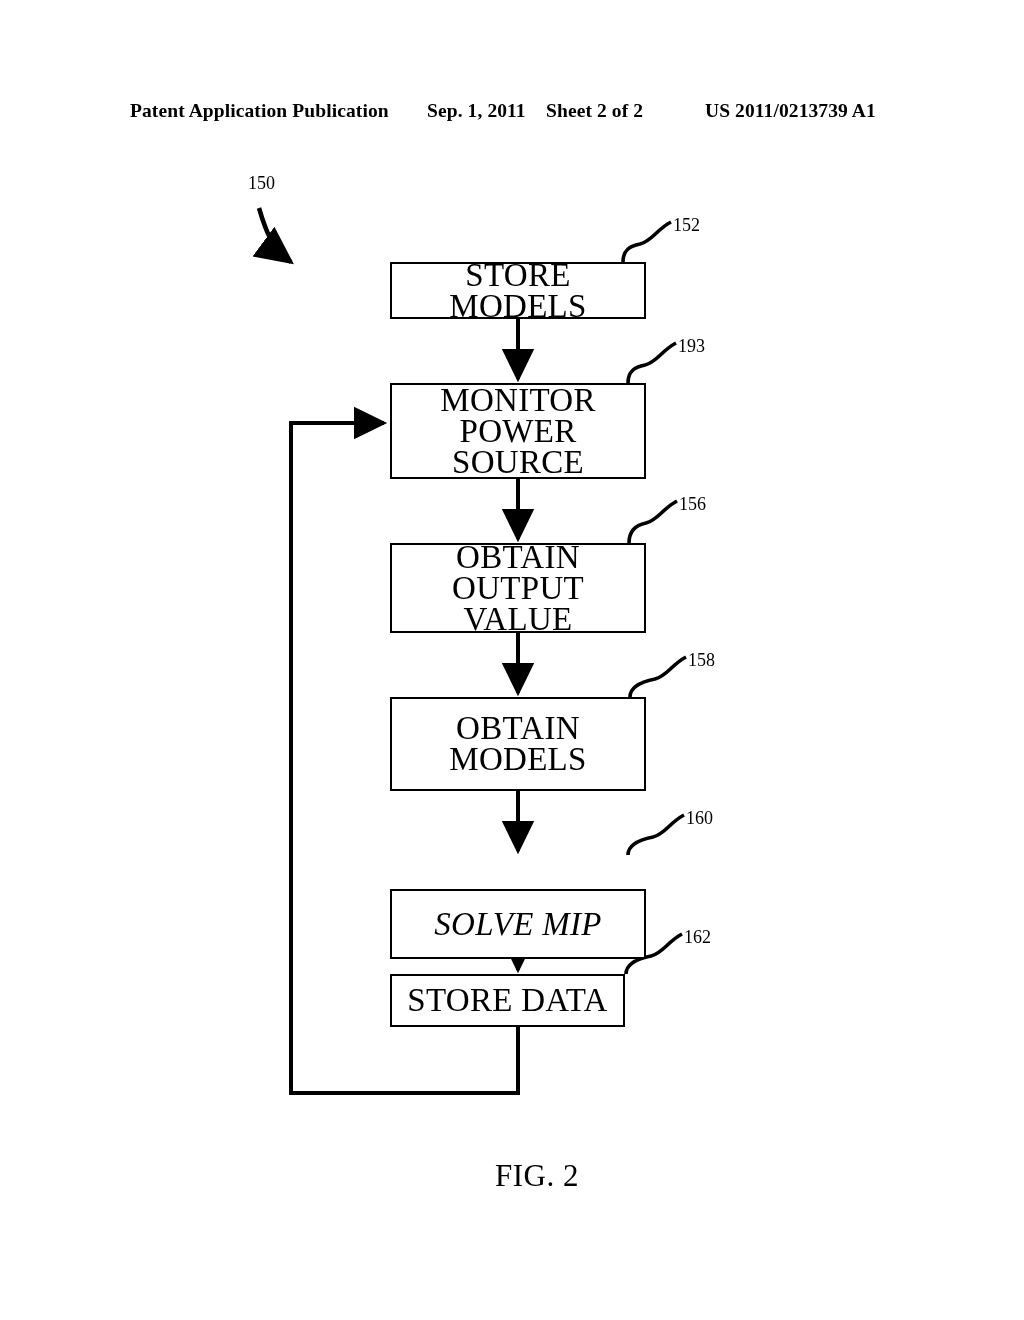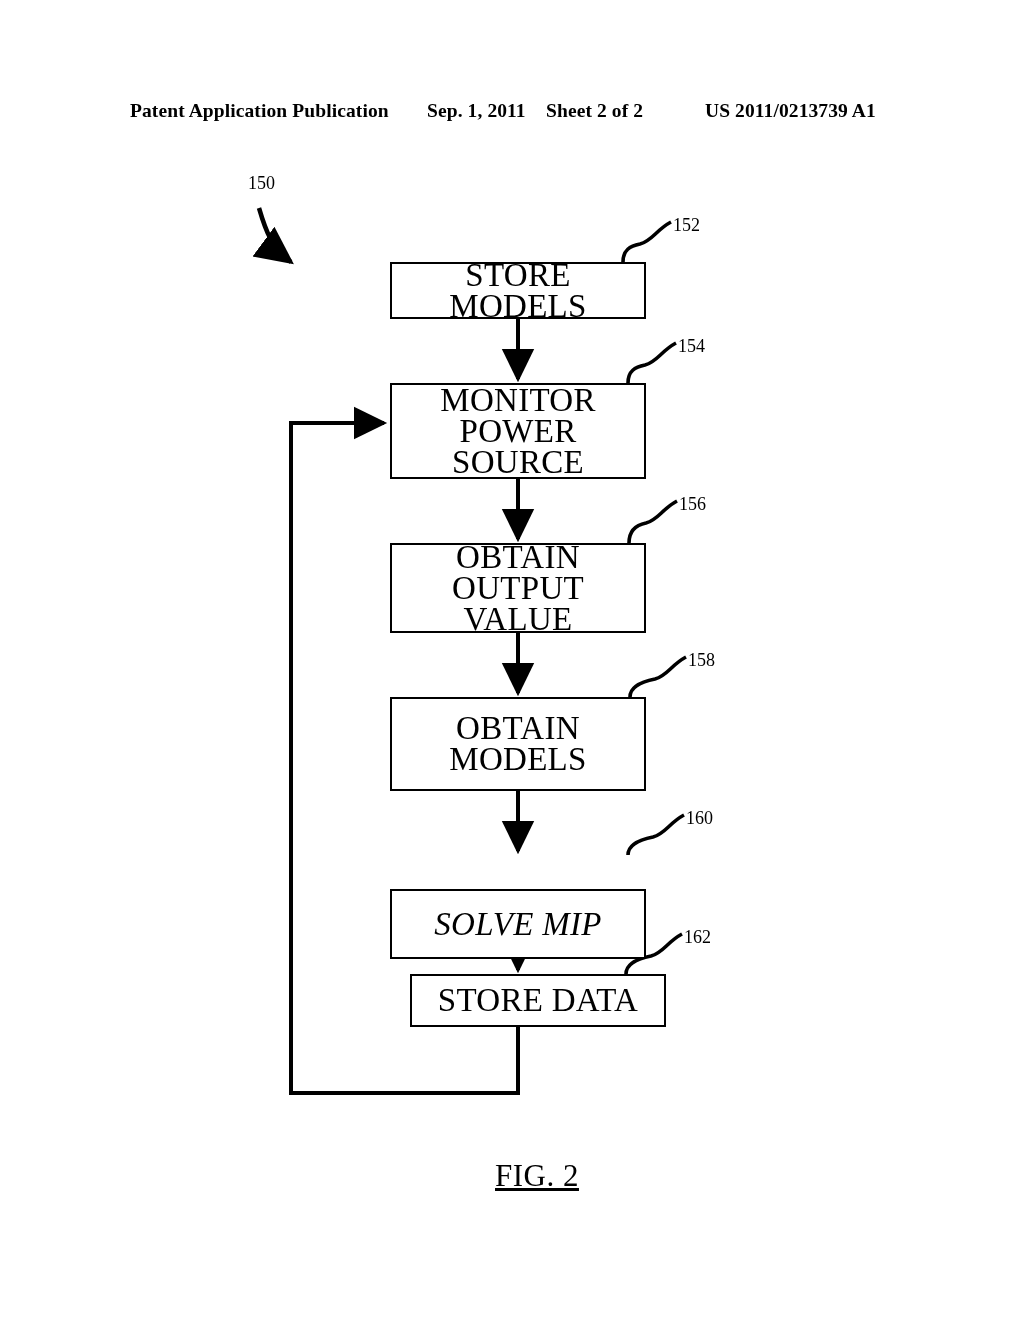--- a/index.html
+++ b/index.html
@@ -69,21 +69,21 @@
     letter-spacing: 0.3px;
     white-space: pre-line;
     padding: 0 4px;
   }
 
   #box-152 { left: 390px; top: 262px; width: 256px; height: 57px; }
   #box-154 { left: 390px; top: 383px; width: 256px; height: 96px; }
   #box-156 { left: 390px; top: 543px; width: 256px; height: 90px; }
   #box-158 { left: 390px; top: 697px; width: 256px; height: 94px; }
   #box-160 { left: 390px; top: 889px; width: 256px; height: 70px; font-style: italic; }
-  #box-162 { left: 390px; top: 974px; width: 256px; height: 53px; margin-left: 20px; }
+  #box-162 { left: 390px; top: 974px; width: 235px; height: 53px; }
 
   
   .ref-num {
     position: absolute;
     font-size: 18px;
     line-height: 30px;
     white-space: nowrap;
   }
   #ref-150 { left: 248px; top: 168px; }
   #ref-152 { left: 673px; top: 210px; }
@@ -96,21 +96,21 @@
   
   #fig-caption {
     position: absolute;
     left: 0;
     top: 1158px;
     width: 1024px;
     text-align: center;
     font-size: 31px;
     letter-spacing: 0.5px;
   }
-  #fig-caption span { margin-left: 50px; text-decoration: underline; }
+  #fig-caption span { margin-left: 50px; }
 </style>
 </head>
 <body>
 
 <div id="page-header">
   <div class="hdr" id="hdr-pub">Patent Application Publication</div>
   <div class="hdr" id="hdr-date">Sep. 1, 2011</div>
   <div class="hdr" id="hdr-sheet">Sheet 2 of 2</div>
   <div class="hdr" id="hdr-number">US 2011/0213739 A1</div>
 </div>
@@ -159,21 +159,21 @@
   </div>
   <div class="fc-box" id="box-160">
     <div class="fc-label">SOLVE MIP</div>
   </div>
   <div class="fc-box" id="box-162">
     <div class="fc-label">STORE DATA</div>
   </div>
 
   <div class="ref-num" id="ref-150">150</div>
   <div class="ref-num" id="ref-152">152</div>
-  <div class="ref-num" id="ref-154">154</div>
+  <div class="ref-num" id="ref-154">193</div>
   <div class="ref-num" id="ref-156">156</div>
   <div class="ref-num" id="ref-158">158</div>
   <div class="ref-num" id="ref-160">160</div>
   <div class="ref-num" id="ref-162">162</div>
 
   <div id="fig-caption">
     <span>FIG. 2</span>
   </div>
 
 </div>

